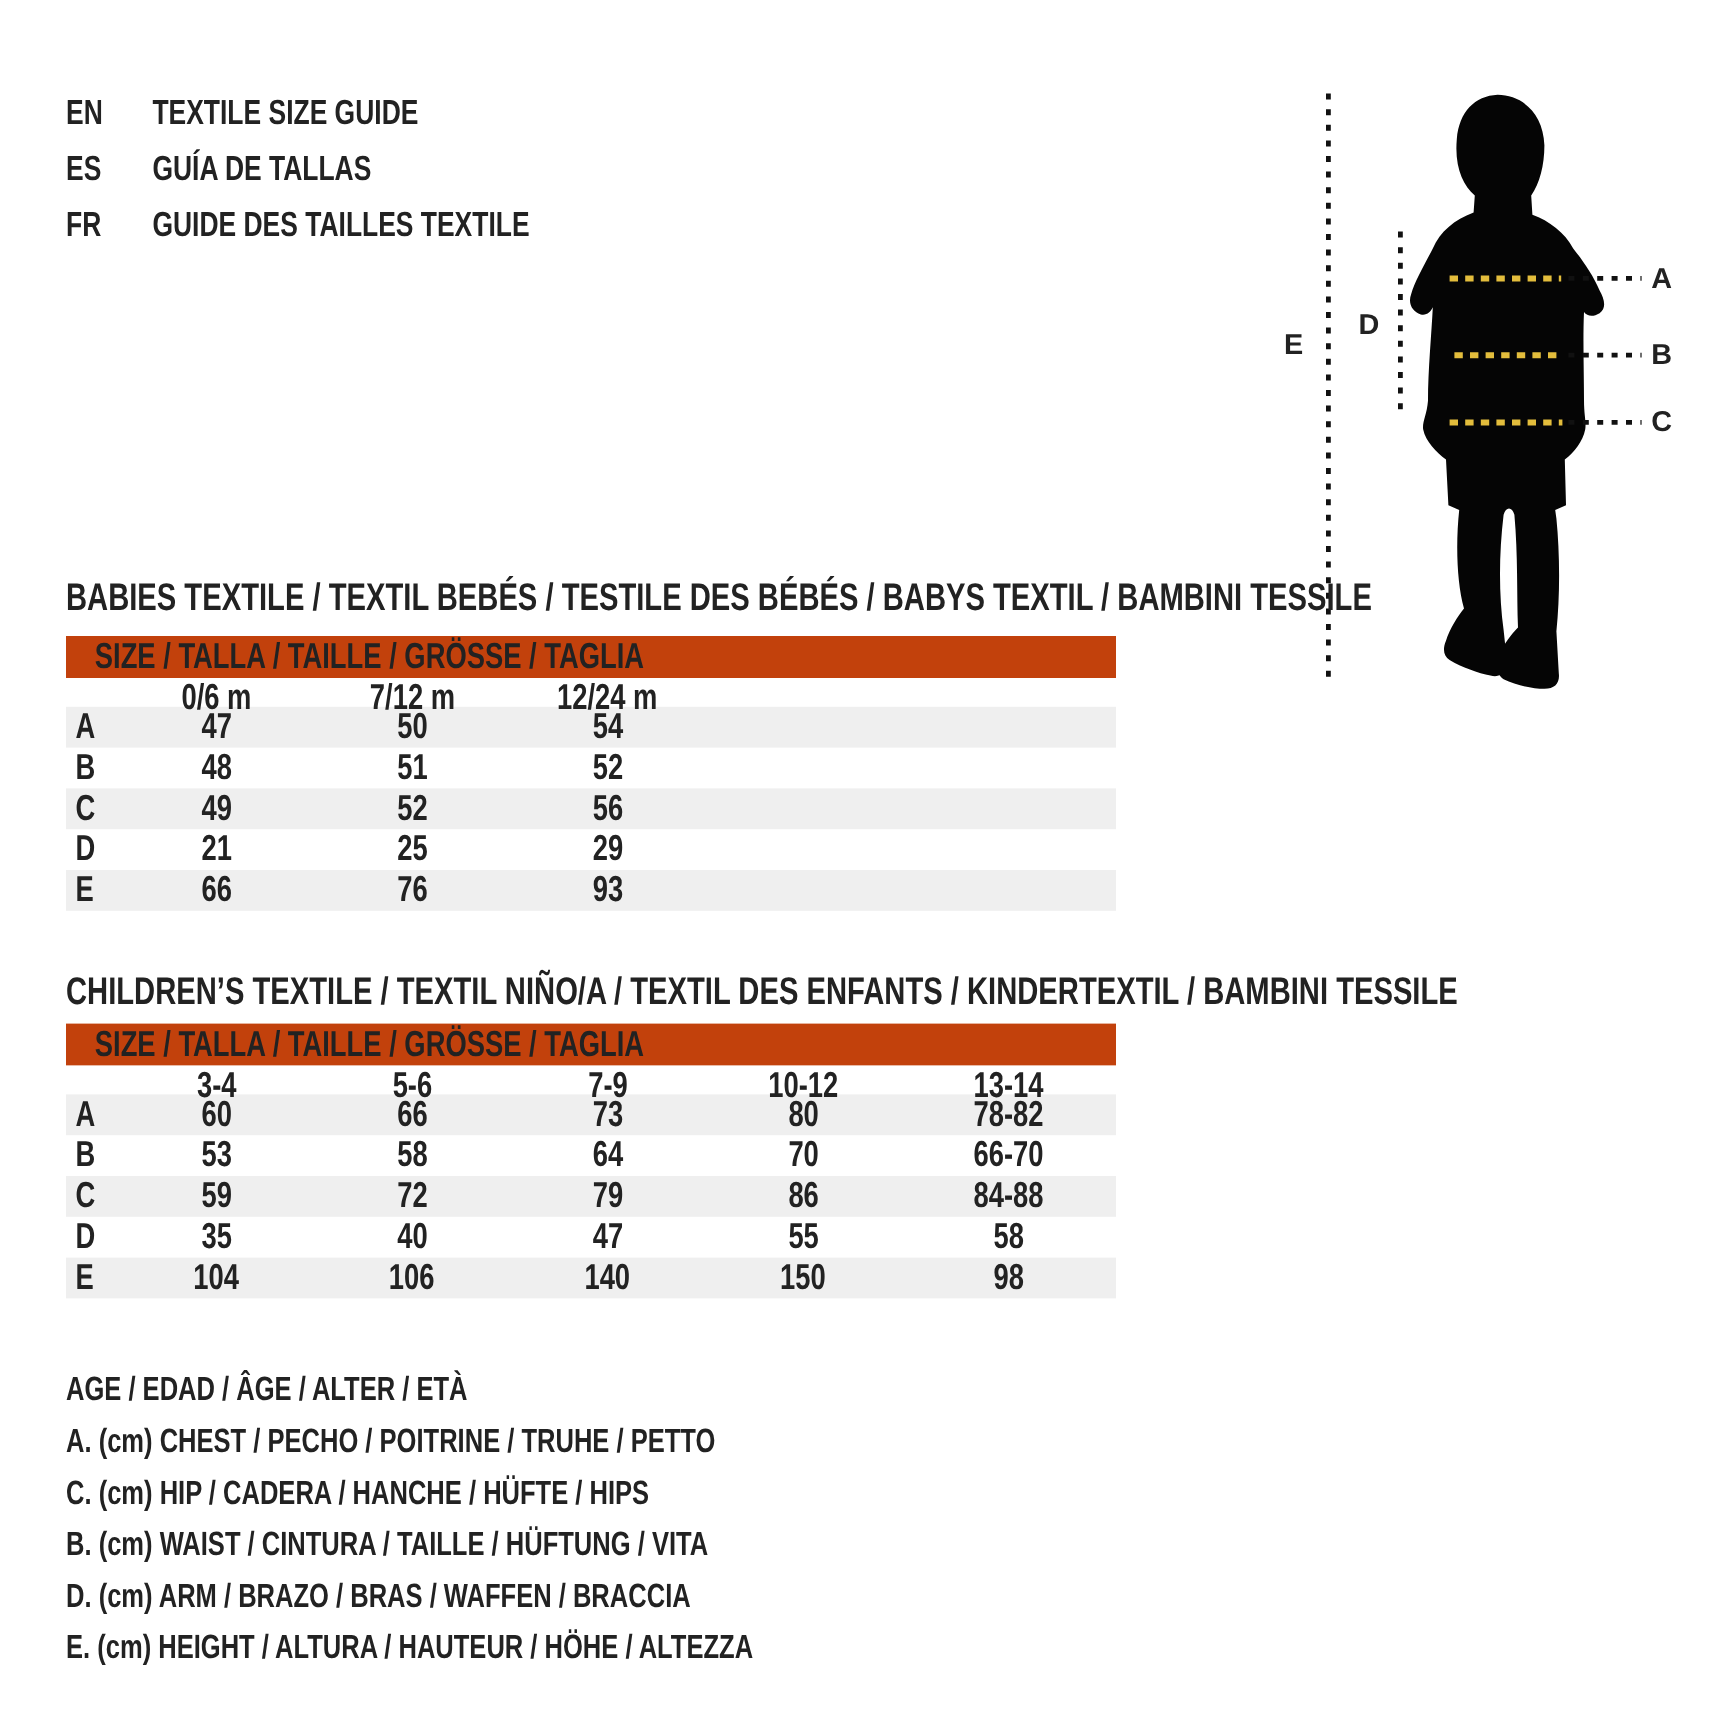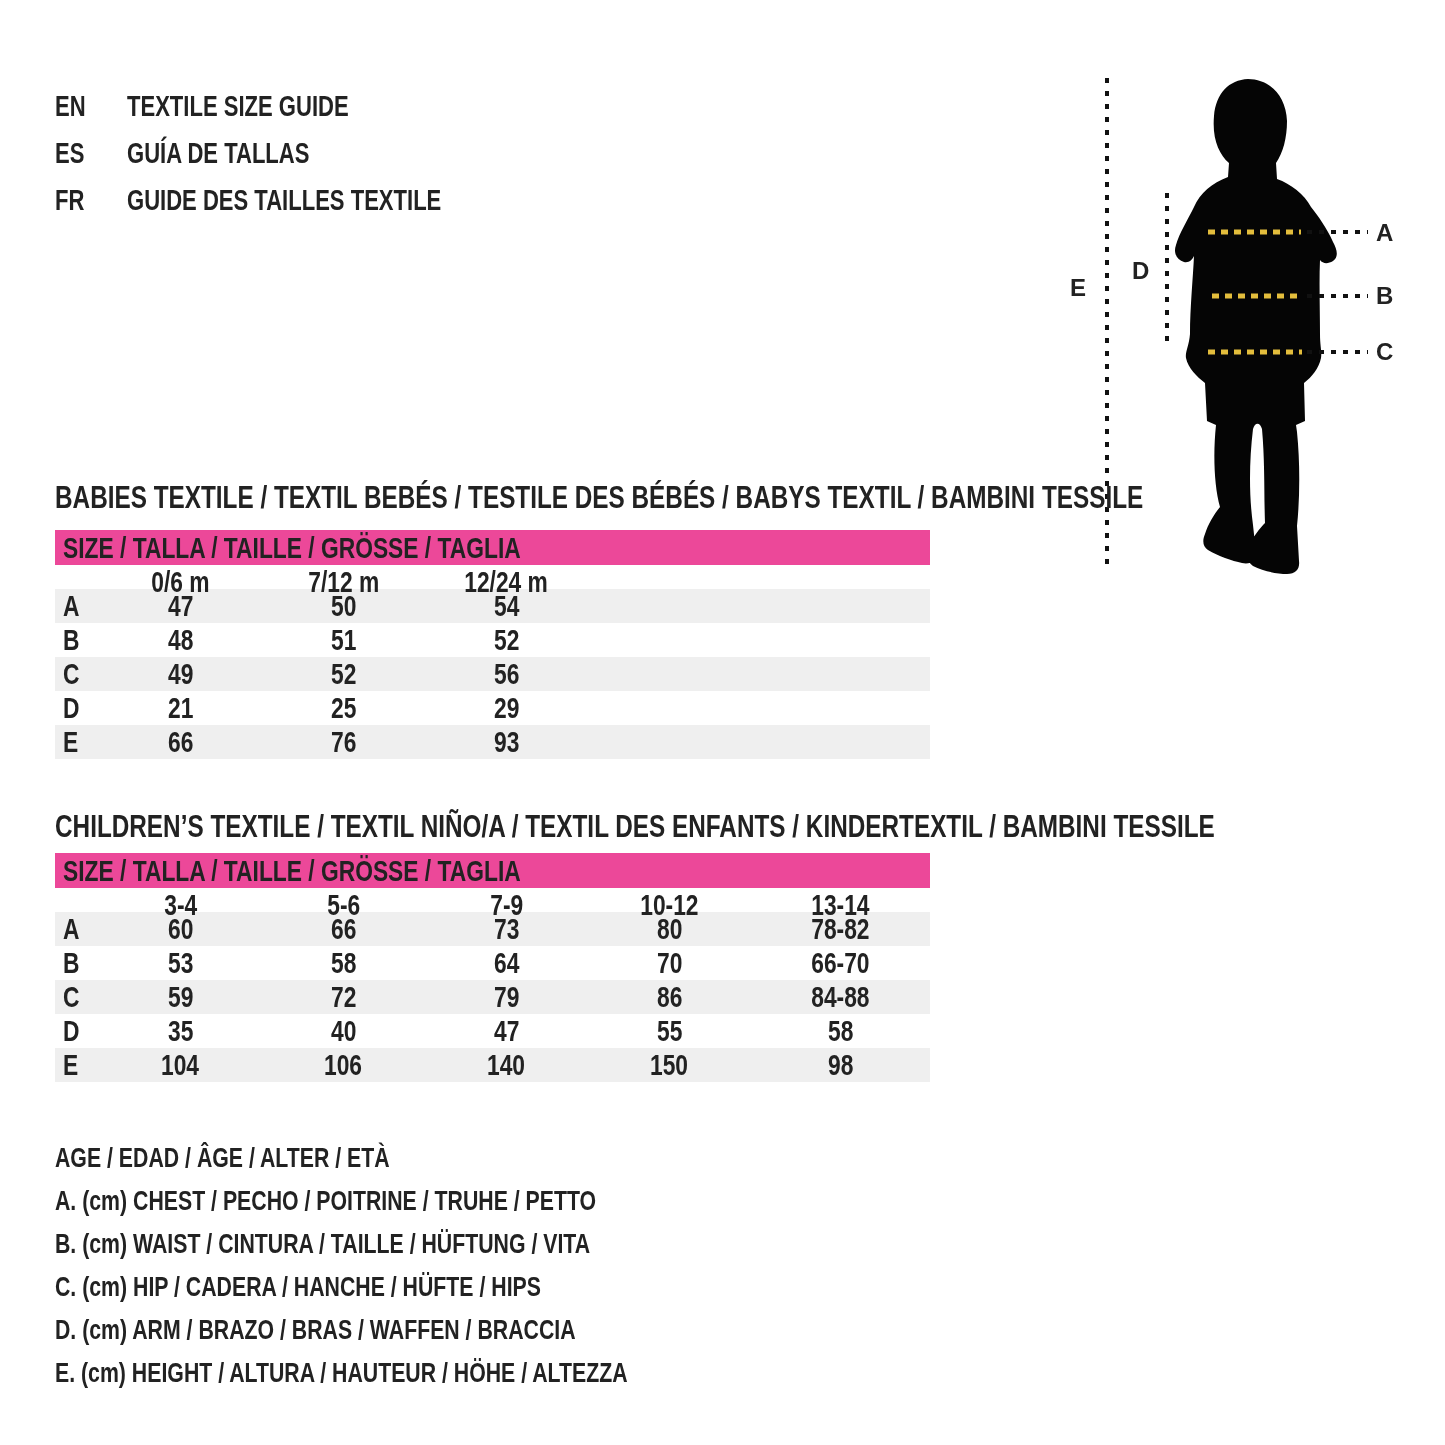--- a/index.html
+++ b/index.html
@@ -9,30 +9,30 @@
     font-family:"Liberation Sans","DejaVu Sans",sans-serif;
     font-weight:700;
   }
   
   .cx{display:inline-block;transform:scaleX(0.76);transform-origin:0 50%;white-space:nowrap;}
   .cxc{display:inline-block;transform:scaleX(0.76);transform-origin:50% 50%;white-space:nowrap;}
 
   .abs{position:absolute;}
 
   
-  .lang{left:55px;top:83px;}
+  .lang{left:55px;top:71px;}
   .lang-row{display:flex;height:47px;align-items:center;font-size:29px;}
   .lang-code{width:72px;flex:0 0 72px;}
 
   
   .sec-heading{font-size:32px;line-height:34px;}
 
   
   .size-table{width:875px;}
-  .size-bar{height:35px;background:#ec4899;display:flex;align-items:center;padding-left:8px;box-sizing:border-box;font-size:30px;}
+  .size-bar{height:35px;background:#c2410c;display:flex;align-items:center;padding-left:24px;box-sizing:border-box;font-size:30px;}
   .trow{display:grid;align-items:center;font-size:30px;}
   .babies-grid{grid-template-columns:44px 163px 163px 163px 1fr;}
   .children-grid{grid-template-columns:44px 163px 163px 163px 163px 1fr;}
   .agerow{height:24px;background:#ffffff;}
   .drow{height:34px;}
   .drow.alt{background:#efefef;}
   .tlabel{padding-left:8px;}
   .tcell{text-align:center;}
 
   
@@ -224,24 +224,24 @@
 </div>
 
 <div class="abs legend">
   <div class="legend-line">
       <span class="cx">AGE / EDAD / ÂGE / ALTER / ETÀ</span>
     </div>
   <div class="legend-line">
       <span class="cx">A. (cm) CHEST / PECHO / POITRINE / TRUHE / PETTO</span>
     </div>
   <div class="legend-line">
+      <span class="cx">C. (cm) HIP / CADERA / HANCHE / HÜFTE / HIPS</span>
+    </div>
+  <div class="legend-line">
       <span class="cx">B. (cm) WAIST / CINTURA / TAILLE / HÜFTUNG / VITA</span>
     </div>
   <div class="legend-line">
-      <span class="cx">C. (cm) HIP / CADERA / HANCHE / HÜFTE / HIPS</span>
-    </div>
-  <div class="legend-line">
       <span class="cx">D. (cm) ARM / BRAZO / BRAS / WAFFEN / BRACCIA</span>
     </div>
   <div class="legend-line">
       <span class="cx">E. (cm) HEIGHT / ALTURA / HAUTEUR / HÖHE / ALTEZZA</span>
     </div>
 </div>
 
 </body></html>

